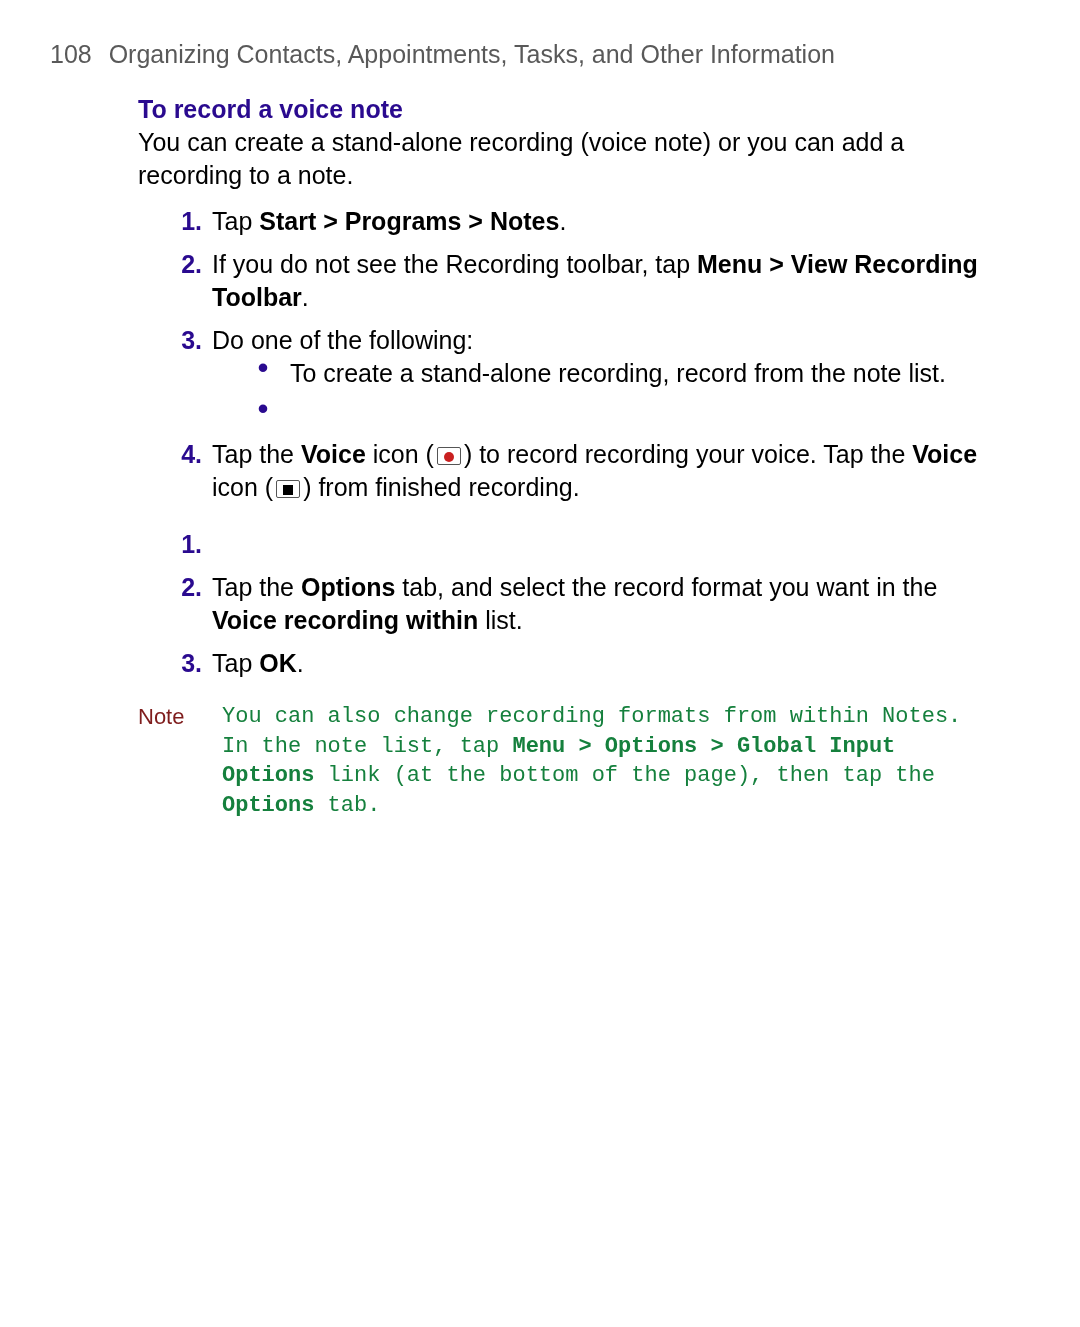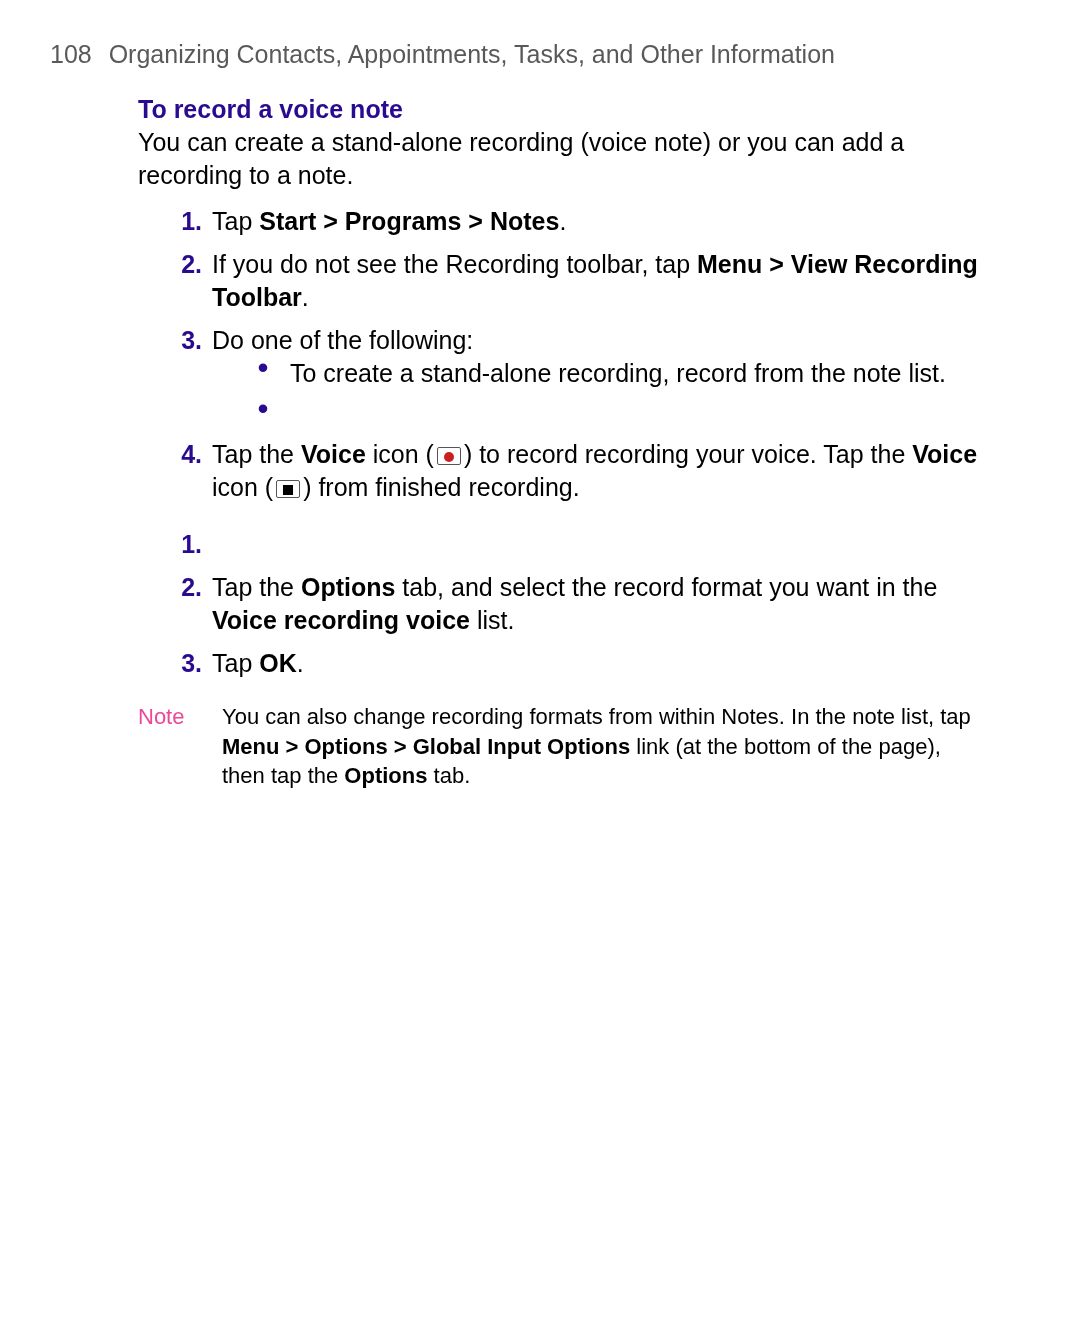--- a/index.html
+++ b/index.html
@@ -81,27 +81,28 @@
     margin: 0 3px;
   }
   .icon-frame svg { display: block; }
   .note-row {
     display: flex;
     margin-top: 22px;
     font-size: 22px;
     line-height: 1.35;
   }
   .note-label {
-    color: #ec4899;
+    color: #7f1d1d;
     min-width: 84px;
     font-weight: 400;
   }
   .note-text {
-    color: #000000;
+    color: #15803d;
     flex: 1;
+    font-family: Liberation Mono, monospace;
   }
 </style>
 </head>
 <body>
 
 <div class="page">
 
   <div class="header">
     <span class="pg">108</span>
     <span>Organizing Contacts, Appointments, Tasks, and Other Information</span>
@@ -161,21 +162,21 @@
 
     <div class="ol">
 
       <div class="li">
         <div class="num">1.</div>
       </div>
 
       <div class="li">
         <div class="num">2.</div>
         <div>
-          <span>Tap the </span><span class="bold">Options</span><span> tab, and select the record format you want in the </span><span class="bold">Voice recording voice</span><span> list.</span>
+          <span>Tap the </span><span class="bold">Options</span><span> tab, and select the record format you want in the </span><span class="bold">Voice recording within</span><span> list.</span>
         </div>
       </div>
 
       <div class="li">
         <div class="num">3.</div>
         <div>
           <span>Tap </span><span class="bold">OK</span><span>.</span>
         </div>
       </div>
 

